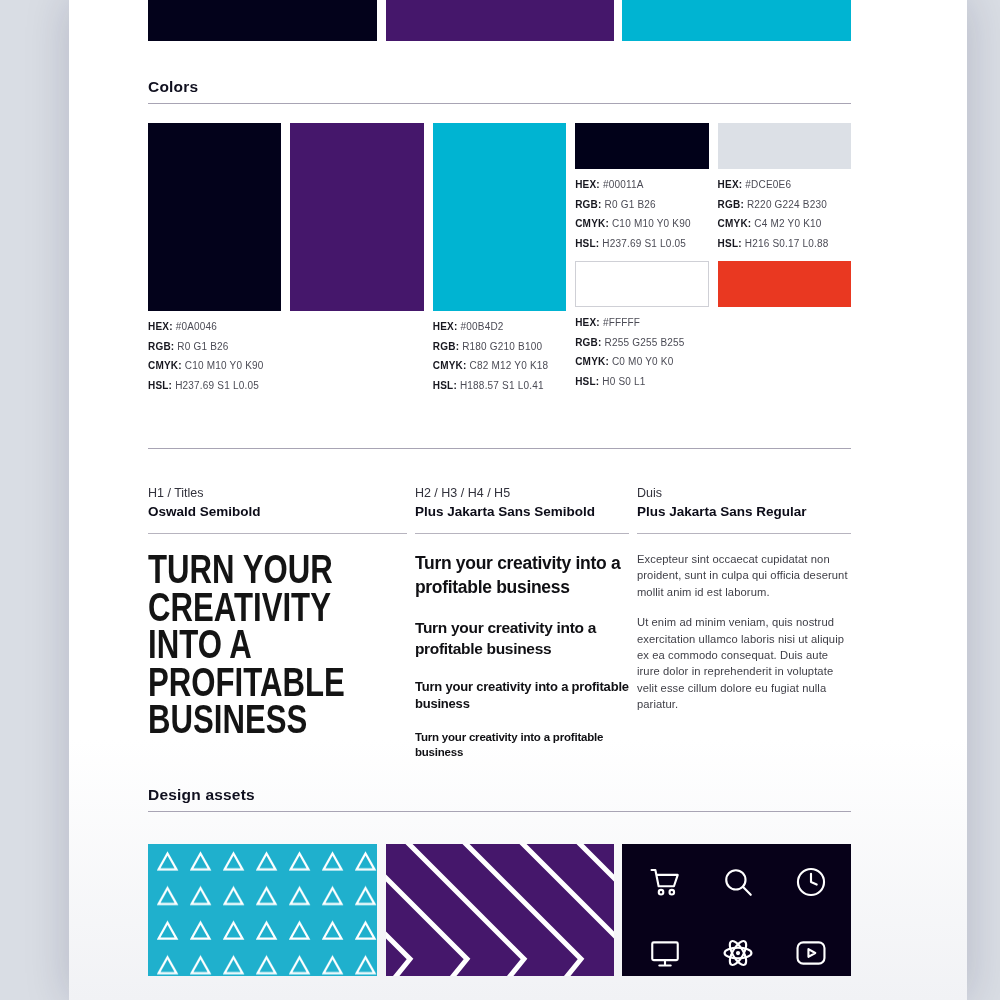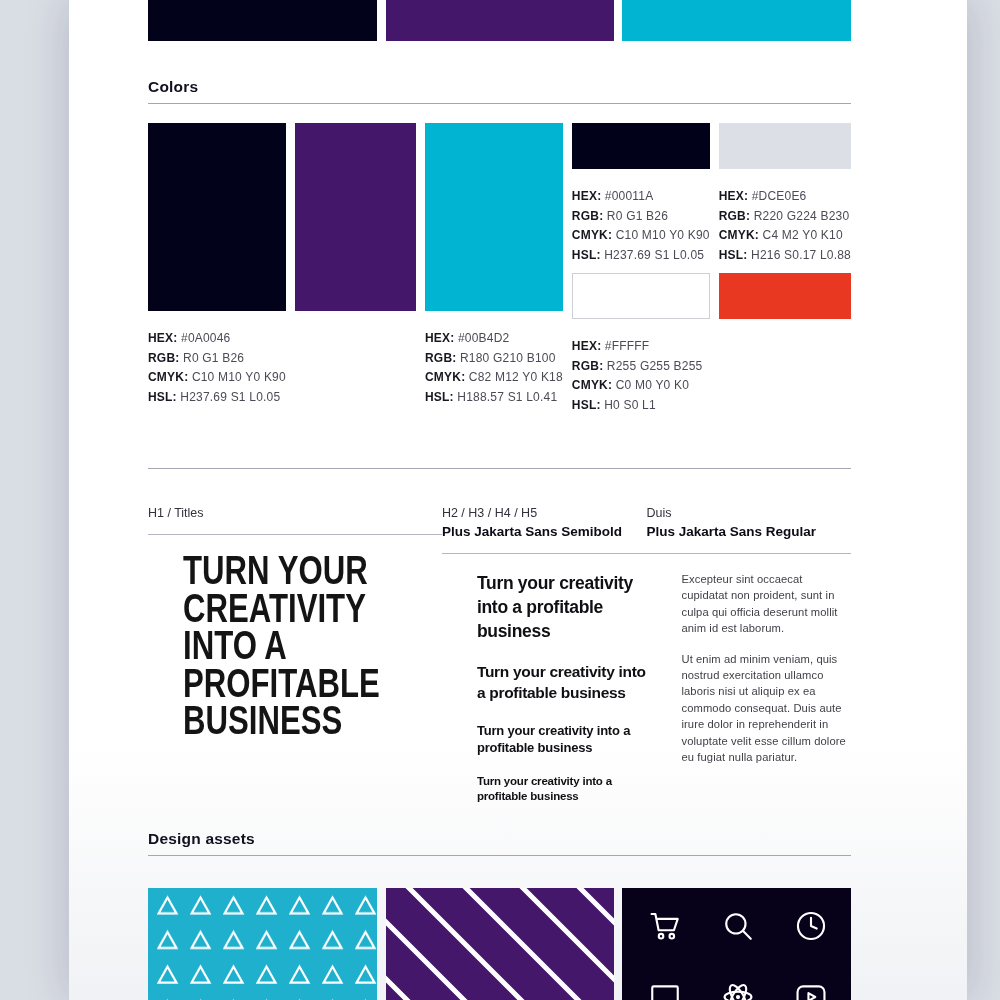--- a/index.html
+++ b/index.html
@@ -26,32 +26,32 @@
   }
   .rule{border:none;border-top:1px solid #a8a4b4;margin:7px 0 0 0;}
 
   
   .colors-section{margin-top:37px;}
   .colors-grid{display:grid;grid-template-columns:repeat(5,1fr);column-gap:9px;margin-top:19px;}
   .swatch{width:100%;}
   .swatch.tall{height:188px;}
   .swatch.small{height:46px;}
   .swatch.bordered{box-sizing:border-box;border:1px solid #cfd0d6;}
-  .swatch-info{margin-top:18px;font-size:12px;line-height:19.5px;letter-spacing:.2px;color:#4b4b55;white-space:nowrap;}
+  .swatch-info{margin-top:6px;font-size:10px;line-height:19.5px;letter-spacing:.2px;color:#4b4b55;white-space:nowrap;}
   .swatch-info .lbl{font-weight:700;color:#17171f;}
   .swatch-info .lbl::after{content:": ";}
   .mt8{margin-top:8px;}
 
   
   .fonts-section{margin-top:53px;}
-  .fonts-grid{display:grid;grid-template-columns:repeat(3,1fr);margin-top:37px;}
+  .fonts-grid{display:grid;grid-template-columns:repeat(3,1fr);column-gap:8px;margin-top:37px;}
   .font-role{font-size:12.5px;color:#32323c;line-height:15px;}
   .font-name{font-size:13.5px;font-weight:700;color:#0c0c18;line-height:17px;margin-top:2px;}
   .font-underline{border:none;border-top:1px solid #b7b4bf;margin:13px 0 0 0;}
-  .specimen{margin-top:17px;margin-left:35px;}
+  .specimen{margin-top:17px;}
   .h1-specimen{
     font-weight:700;font-size:41px;line-height:37.5px;color:#141414;
     white-space:pre-line;transform:scaleX(.76);transform-origin:0 0;width:134%;
     letter-spacing:0;
   }
   .h2-specimen{font-size:17.5px;font-weight:700;letter-spacing:-.3px;line-height:24px;color:#101014;}
   .h3-specimen{font-size:15.5px;font-weight:700;letter-spacing:-.3px;line-height:21px;color:#101014;margin-top:18px;}
   .h4-specimen{font-size:13px;font-weight:700;letter-spacing:-.2px;line-height:17px;color:#101014;margin-top:19px;}
   .h5-specimen{font-size:11.5px;font-weight:700;letter-spacing:-.2px;line-height:15px;color:#101014;margin-top:18px;}
   .body-paragraph{font-size:11.2px;line-height:16.4px;color:#3e3e46;letter-spacing:.1px;}
@@ -142,20 +142,21 @@
       </div>
     </div>
 
     <div class="fonts-section">
       <hr class="rule">
 
       <div class="fonts-grid">
 
         <div class="font-col">
           <div class="font-role">H1 / Titles</div>
+          <div class="font-name">Oswald Semibold</div>
           <hr class="font-underline">
           <div class="specimen">
             <div class="h1-specimen">TURN YOUR
 CREATIVITY
 INTO A
 PROFITABLE
 BUSINESS</div>
           </div>
         </div>
 

